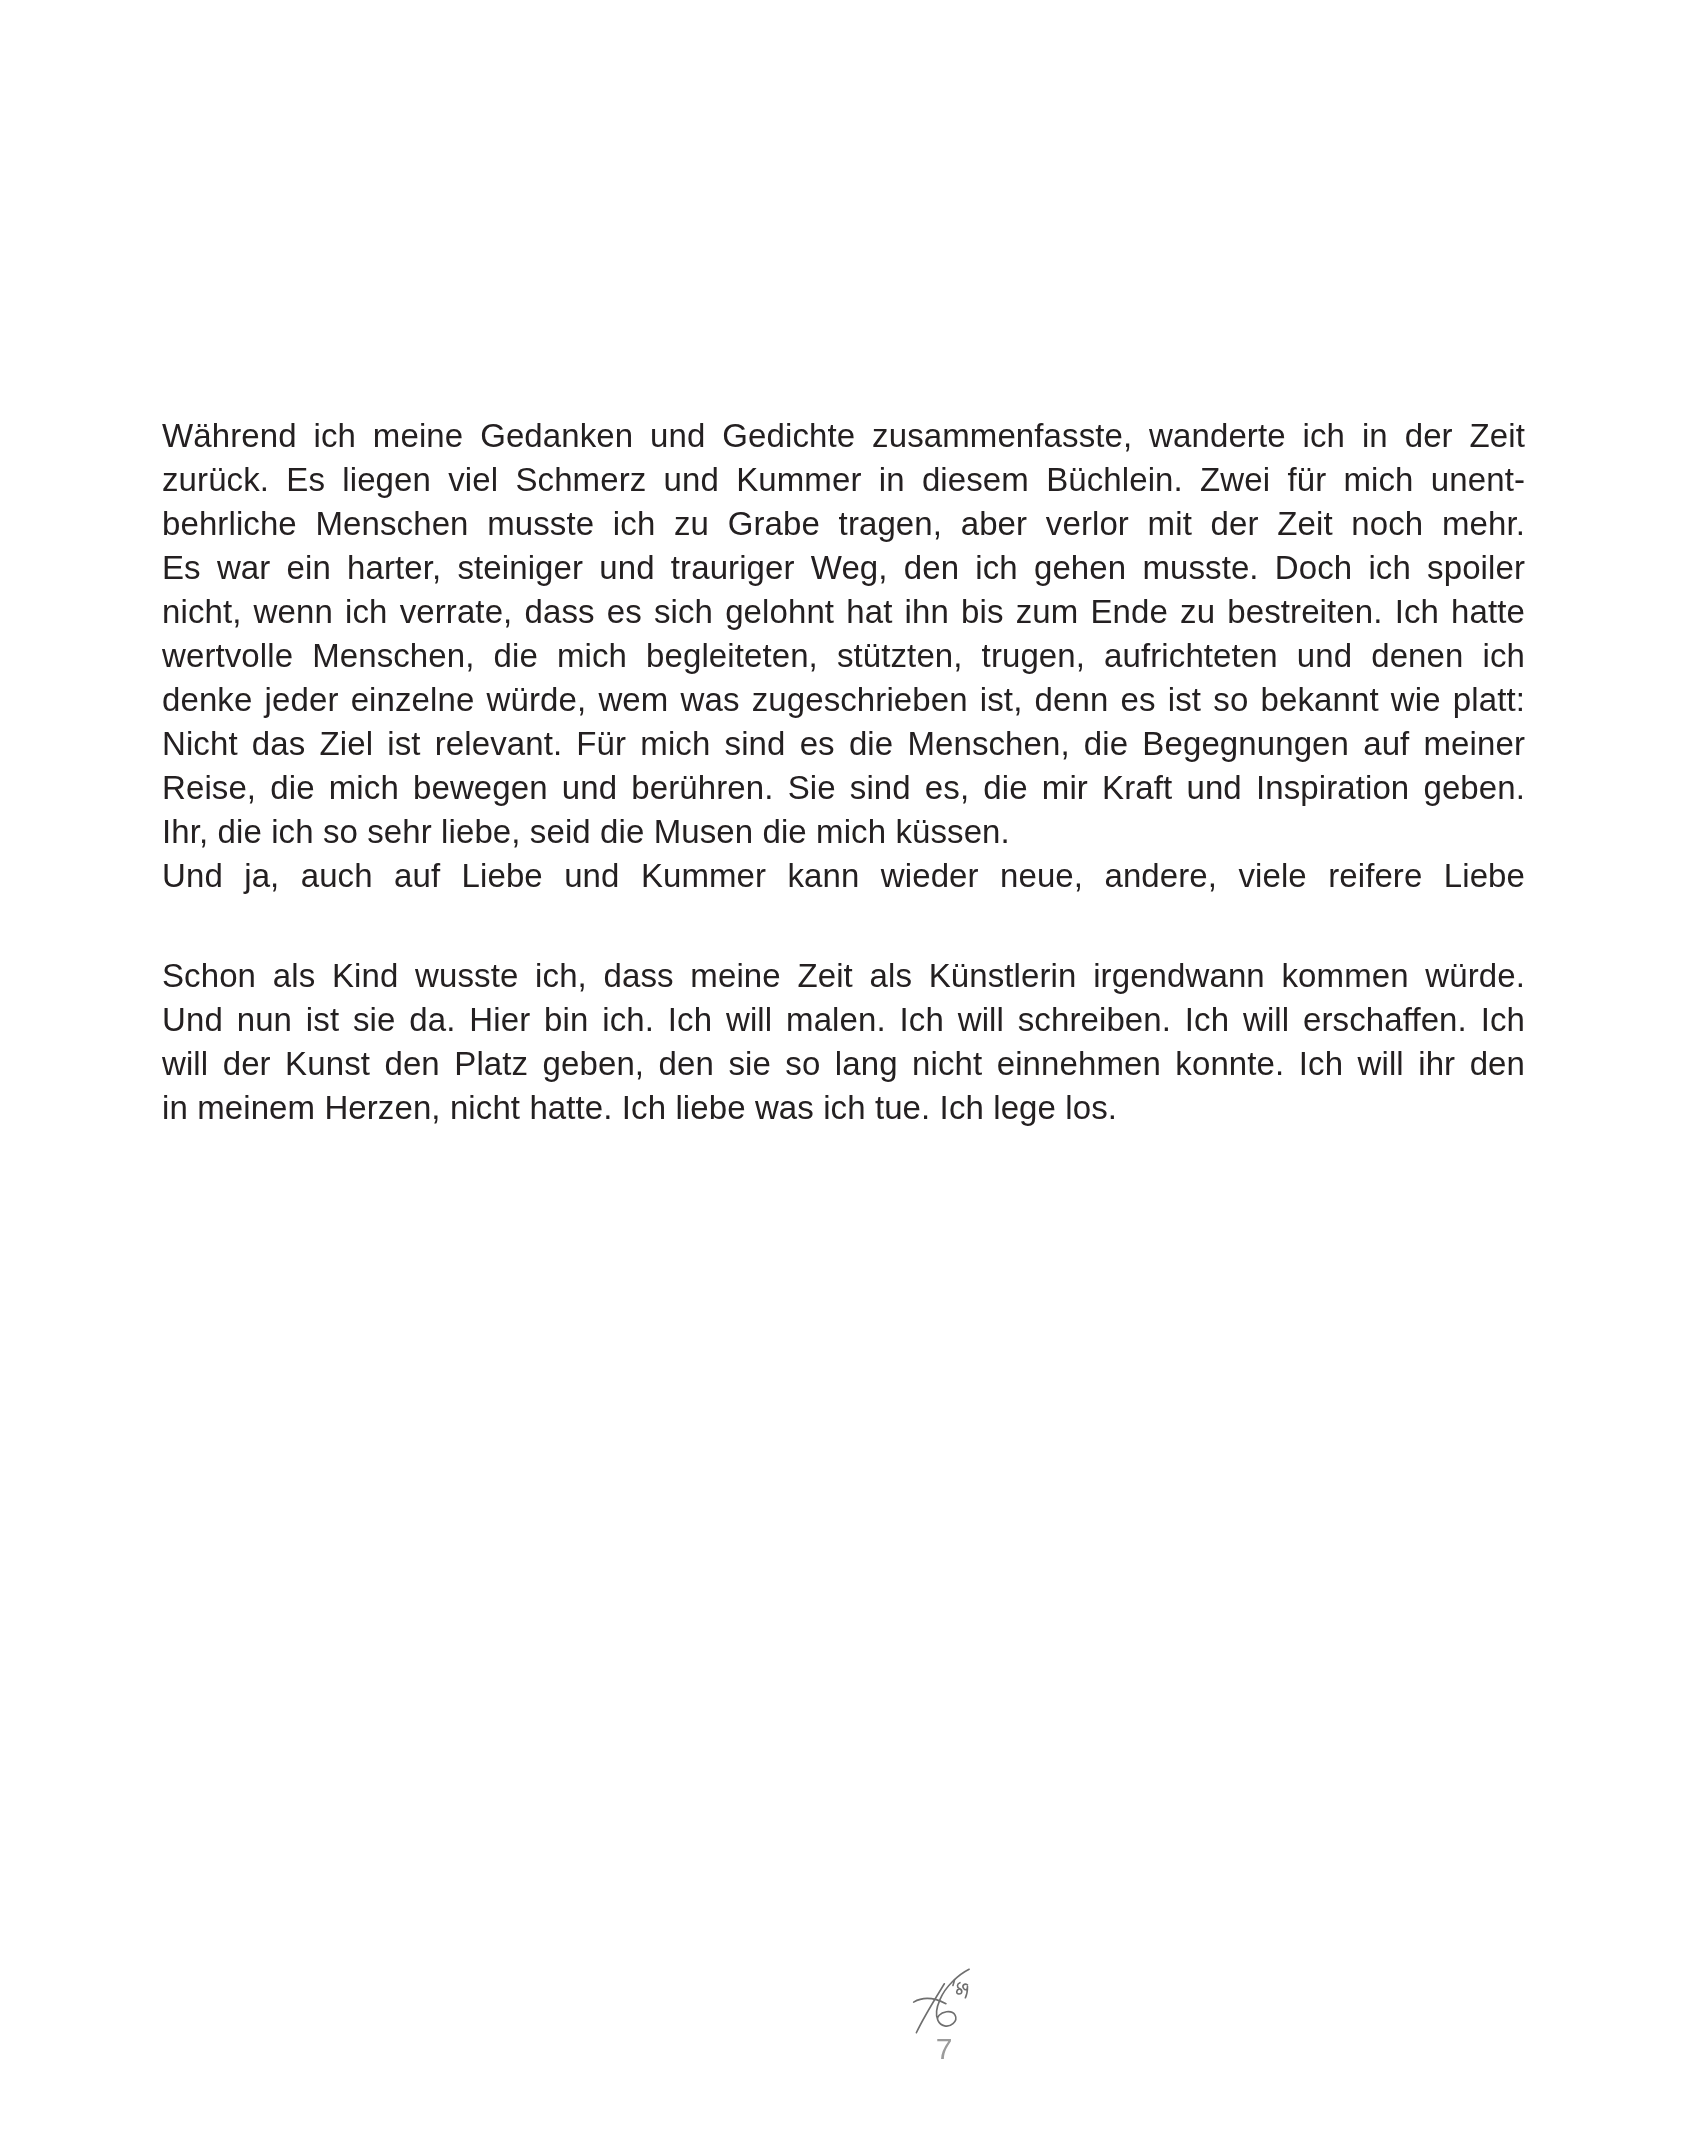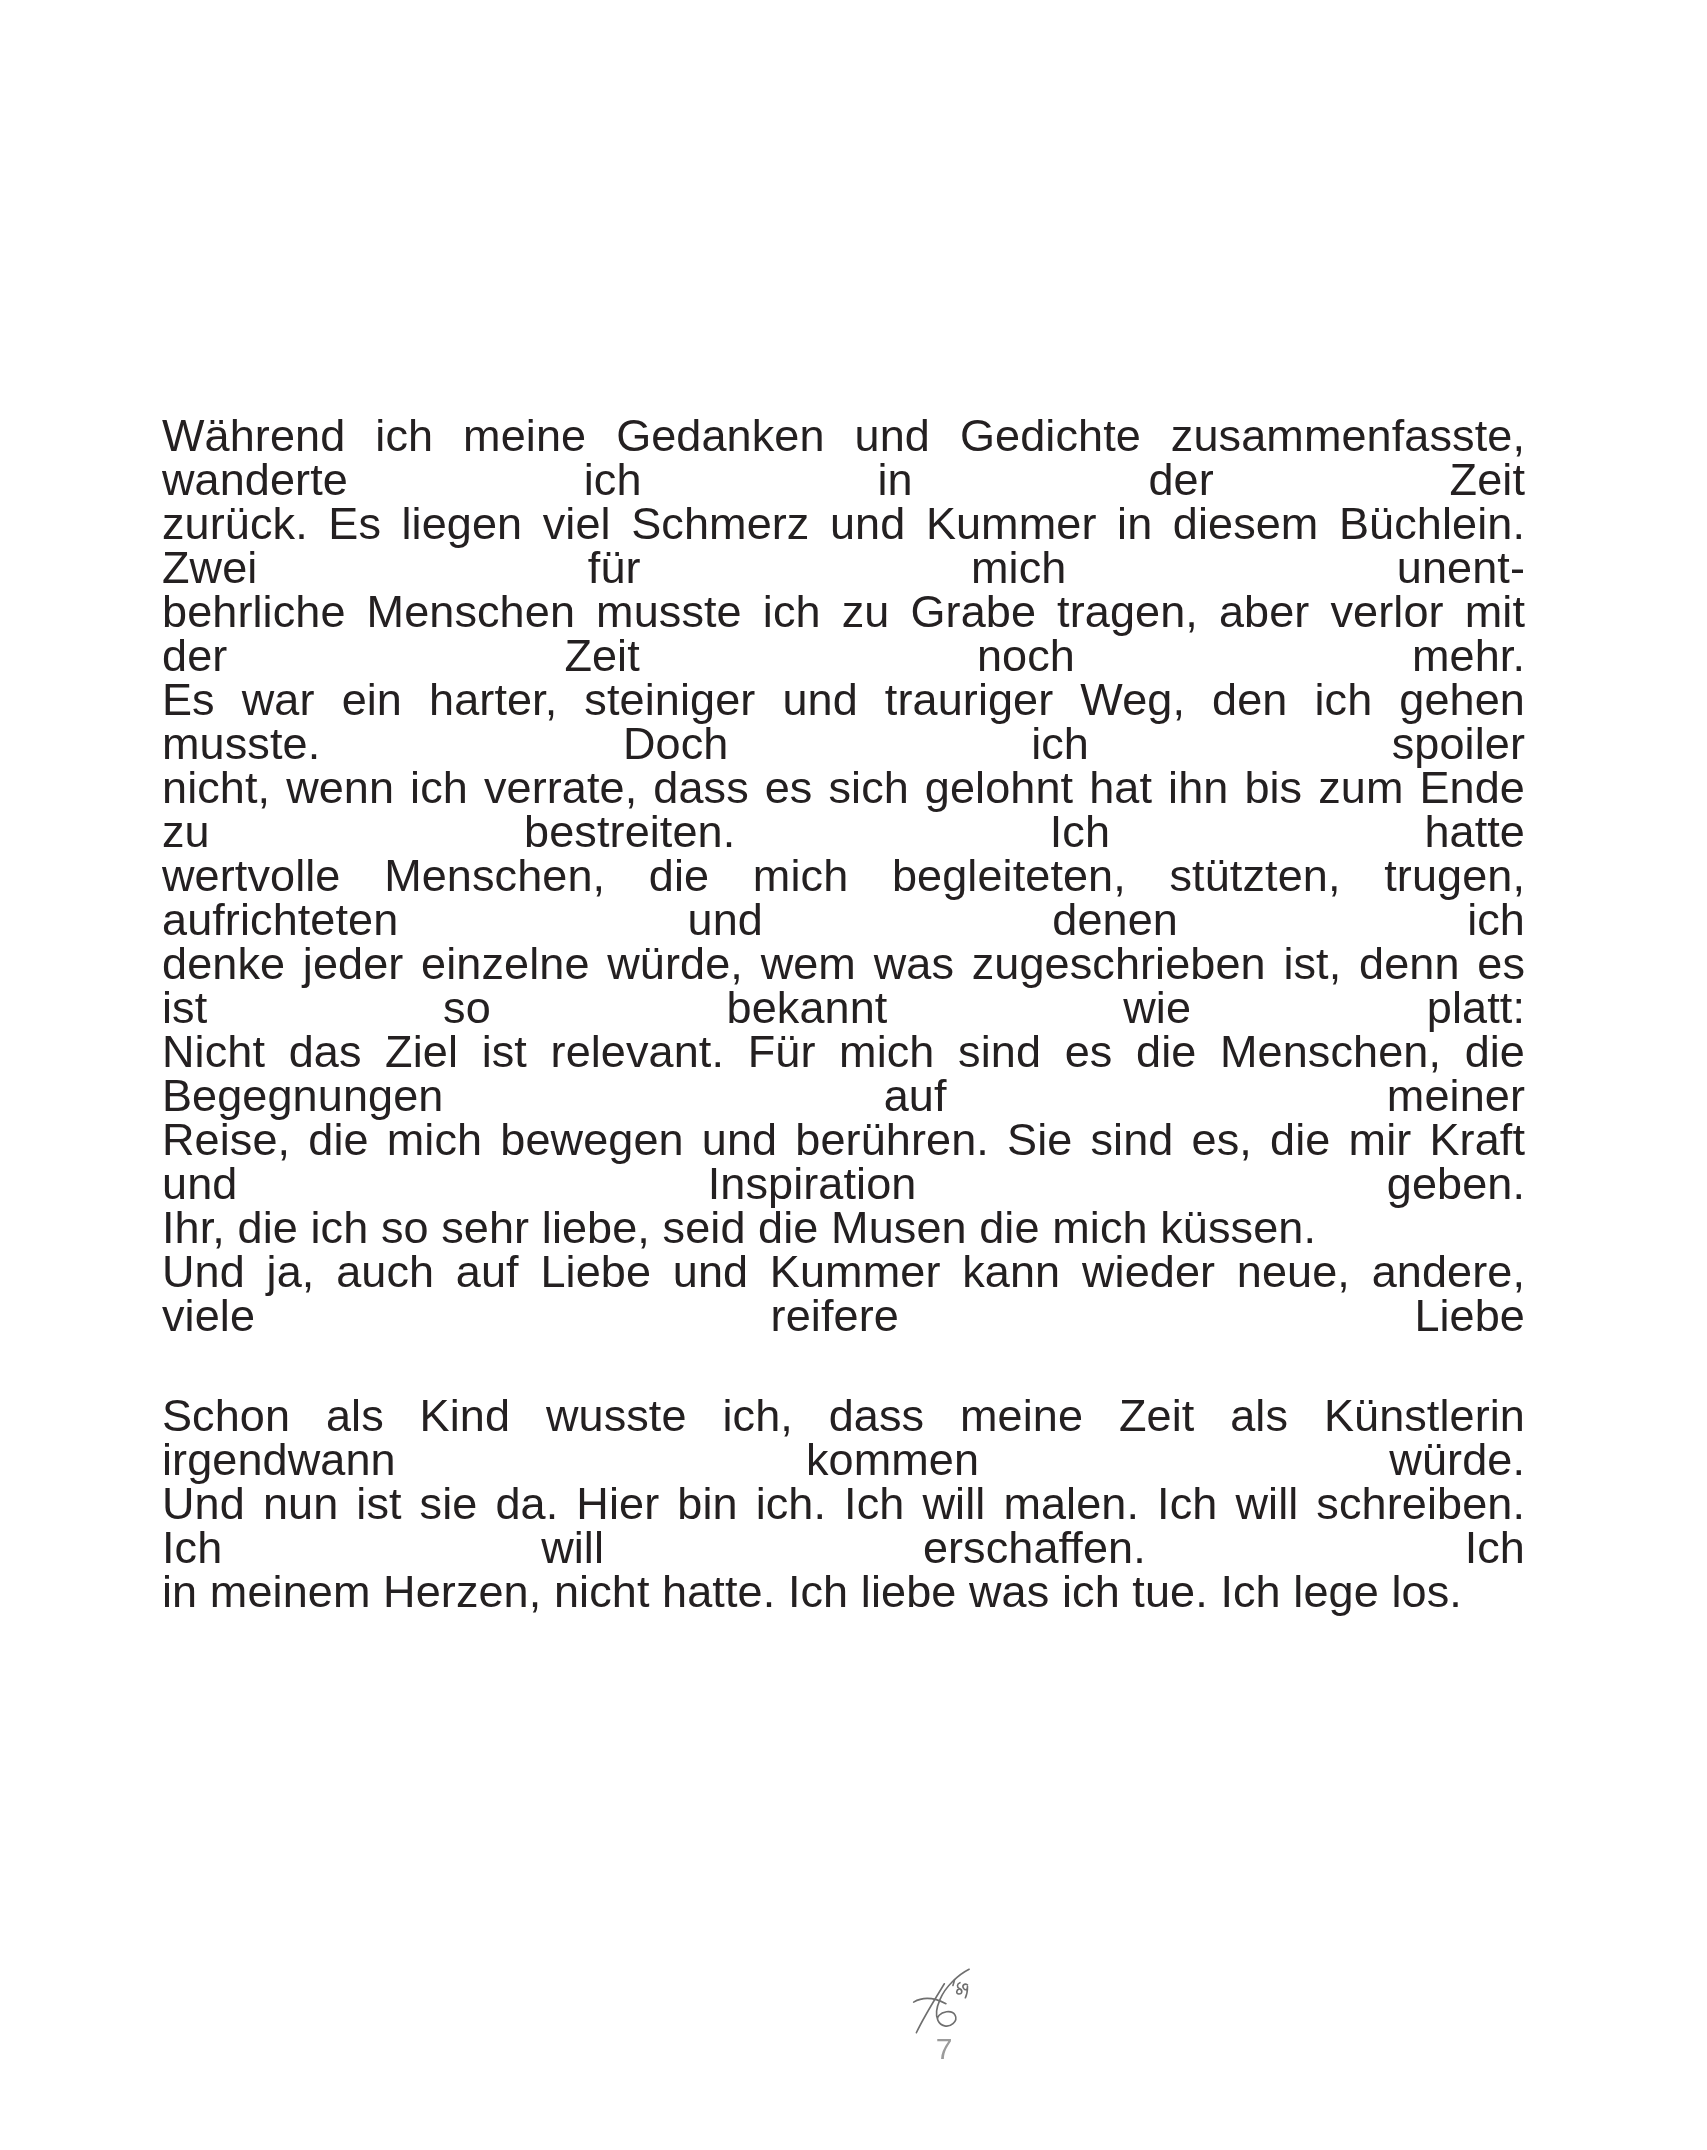--- a/index.html
+++ b/index.html
@@ -15,21 +15,21 @@
     inset: 0;
     background: #ffffff;
     overflow: hidden;
   }
   .text-block {
     position: absolute;
     left: 162px;
     top: 414px;
     width: 1363px;
     color: #242021;
-    font-size: 45px;
+    font-size: 33px;
     font-weight: 300;
     line-height: 44px;
     letter-spacing: 0.1px;
   }
   .para { margin: 0; }
   .para.gap-before { margin-top: 56px; }
   .line {
     text-align: justify;
     text-align-last: justify;
     text-justify: inter-word;
@@ -76,20 +76,21 @@
         <div class="line">Nicht das Ziel ist relevant. Für mich sind es die Menschen, die Begegnungen auf meiner</div>
         <div class="line">Reise, die mich bewegen und berühren. Sie sind es, die mir Kraft und Inspiration geben.</div>
         <div class="line last">Ihr, die ich so sehr liebe, seid die Musen die mich küssen.</div>
       </div>
       <div class="para">
         <div class="line">Und ja, auch auf Liebe und Kummer kann wieder neue, andere, viele reifere Liebe</div>
       </div>
       <div class="para gap-before">
         <div class="line">Schon als Kind wusste ich, dass meine Zeit als Künstlerin irgendwann kommen würde.</div>
         <div class="line">Und nun ist sie da. Hier bin ich. Ich will malen. Ich will schreiben. Ich will erschaffen. Ich</div>
+        <div class="line">will der Kunst den Platz geben, den sie so lang nicht einnehmen konnte. Ich will ihr den</div>
         <div class="line last">in meinem Herzen, nicht hatte. Ich liebe was ich tue. Ich lege los.</div>
       </div>
     </section>
 
   <figure class="signature">
     <svg viewBox="0 0 115 130" xmlns="http://www.w3.org/2000/svg">
       <g fill="none" stroke="#6f6f6f" stroke-width="3" stroke-linecap="round" stroke-linejoin="round">
 
         <path d="M106,6 C86,16 62,38 52,62 C45,78 44,93 48,101 C53,112 67,115 76,107 C87,97 80,83 64,85 C52,87 45,95 48,101"></path>
 

